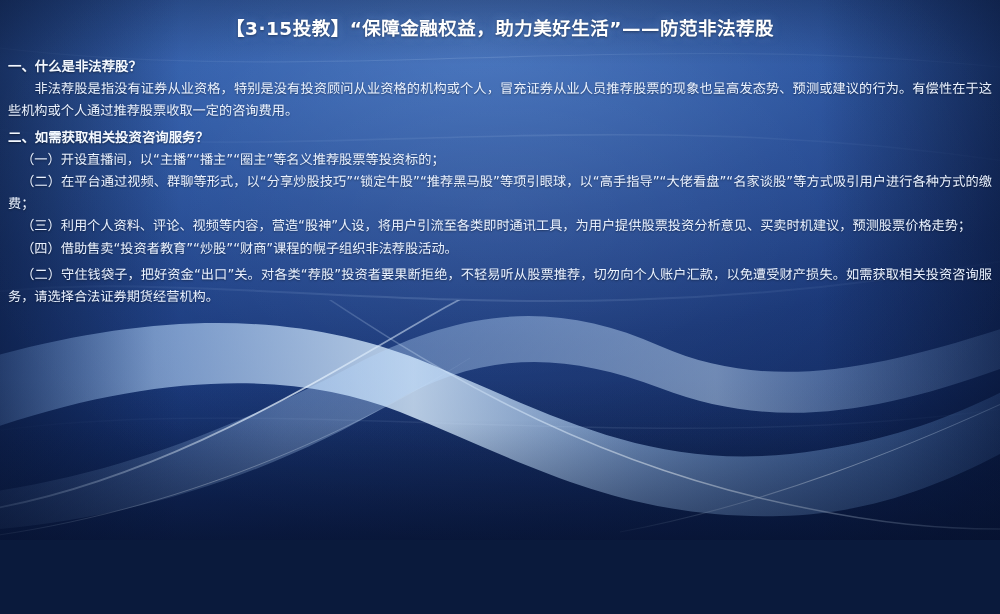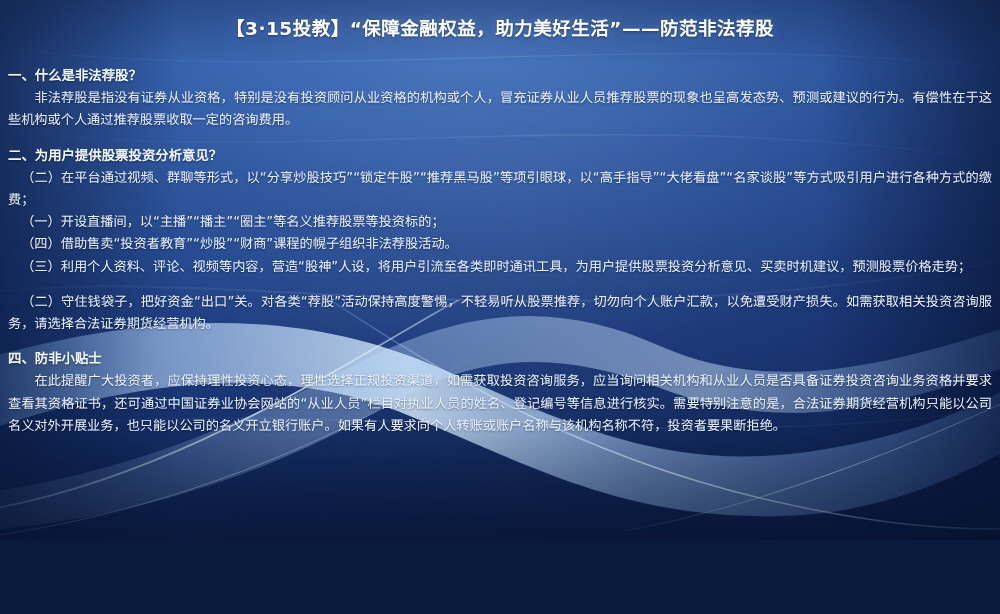--- a/index.html
+++ b/index.html
@@ -93,21 +93,21 @@
     text-align: justify;
   }
 
   .item {
     margin: 0;
     text-indent: 1em;
     line-height: 22.2px;
     text-align: justify;
   }
 
-  .blk { margin: 13px 0 0 0; }
+  .blk { margin: 4px 0 0 0; }
 </style>
 </head>
 <body>
 
 <div class="poster">
 
   <div class="vignette"></div>
 
   <svg class="streaks" viewBox="0 0 1000 614" preserveAspectRatio="none">
     <defs>
@@ -174,31 +174,27 @@
     <div class="doc-title">【3·15投教】“保障金融权益，助力美好生活”——防范非法荐股</div>
 
     <div class="body-text">
 
       <div class="blk">
         <p class="heading">一、什么是非法荐股？</p>
         <p class="para">非法荐股是指没有证券从业资格，特别是没有投资顾问从业资格的机构或个人，冒充证券从业人员推荐股票的现象也呈高发态势、预测或建议的行为。有偿性在于这些机构或个人通过推荐股票收取一定的咨询费用。</p>
       </div>
 
       <div class="blk">
-        <p class="heading">二、为用户提供股票投资分析意见？</p>
+        <p class="heading">二、如需获取相关投资咨询服务？</p>
+        <p class="item">（一）开设直播间，以“主播”“播主”“圈主”等名义推荐股票等投资标的；</p>
         <p class="item">（二）在平台通过视频、群聊等形式，以“分享炒股技巧”“锁定牛股”“推荐黑马股”等项引眼球，以“高手指导”“大佬看盘”“名家谈股”等方式吸引用户进行各种方式的缴费；</p>
-        <p class="item">（一）开设直播间，以“主播”“播主”“圈主”等名义推荐股票等投资标的；</p>
+        <p class="item">（三）利用个人资料、评论、视频等内容，营造“股神”人设，将用户引流至各类即时通讯工具，为用户提供股票投资分析意见、买卖时机建议，预测股票价格走势；</p>
         <p class="item">（四）借助售卖“投资者教育”“炒股”“财商”课程的幌子组织非法荐股活动。</p>
-        <p class="item">（三）利用个人资料、评论、视频等内容，营造“股神”人设，将用户引流至各类即时通讯工具，为用户提供股票投资分析意见、买卖时机建议，预测股票价格走势；</p>
       </div>
 
       <div class="blk">
-        <p class="item">（二）守住钱袋子，把好资金“出口”关。对各类“荐股”活动保持高度警惕，不轻易听从股票推荐，切勿向个人账户汇款，以免遭受财产损失。如需获取相关投资咨询服务，请选择合法证券期货经营机构。</p>
+        <p class="item">（二）守住钱袋子，把好资金“出口”关。对各类“荐股”投资者要果断拒绝，不轻易听从股票推荐，切勿向个人账户汇款，以免遭受财产损失。如需获取相关投资咨询服务，请选择合法证券期货经营机构。</p>
       </div>
 
-      <div class="blk">
-        <p class="heading">四、防非小贴士</p>
-        <p class="para">在此提醒广大投资者，应保持理性投资心态，理性选择正规投资渠道，如需获取投资咨询服务，应当询问相关机构和从业人员是否具备证券投资咨询业务资格并要求查看其资格证书，还可通过中国证券业协会网站的“从业人员”栏目对执业人员的姓名、登记编号等信息进行核实。需要特别注意的是，合法证券期货经营机构只能以公司名义对外开展业务，也只能以公司的名义开立银行账户。如果有人要求向个人转账或账户名称与该机构名称不符，投资者要果断拒绝。</p>
-      </div>
 
     </div>
   </div>
 </div>
 
 </body></html>

